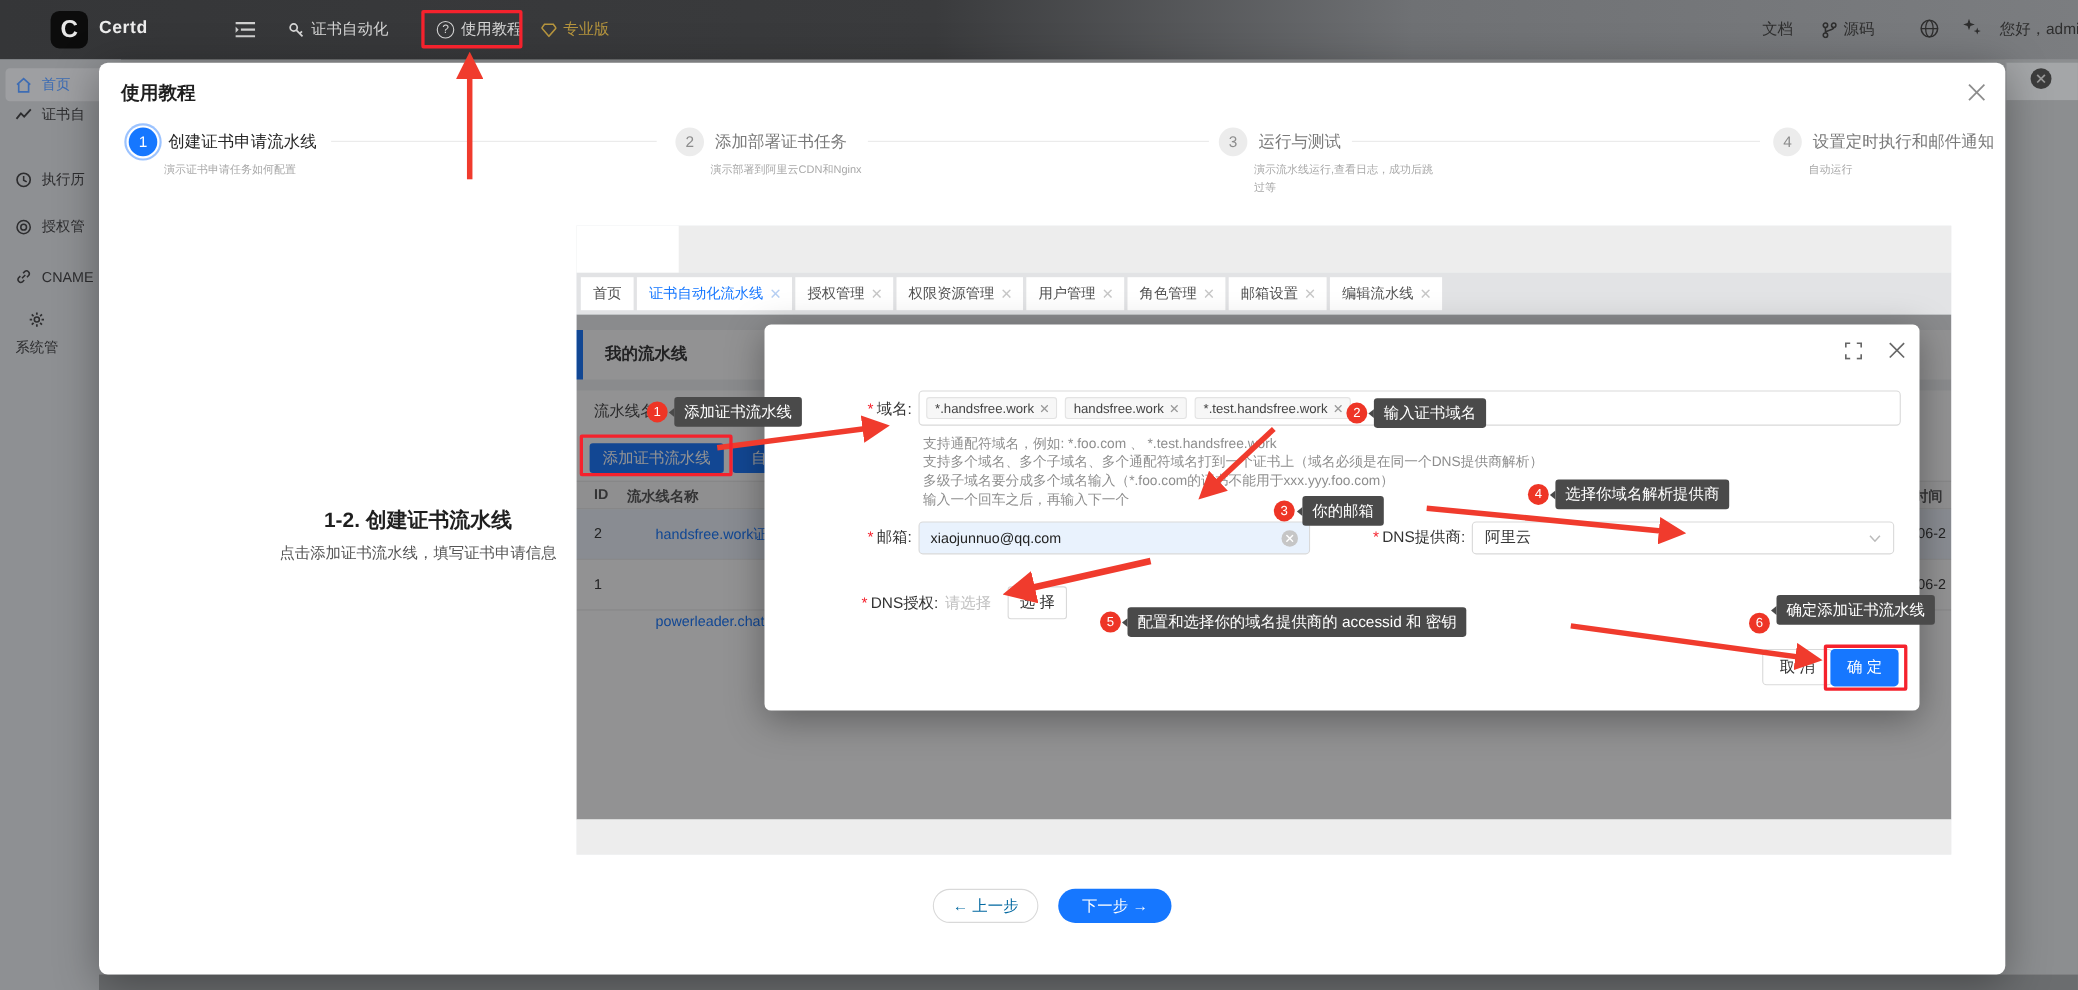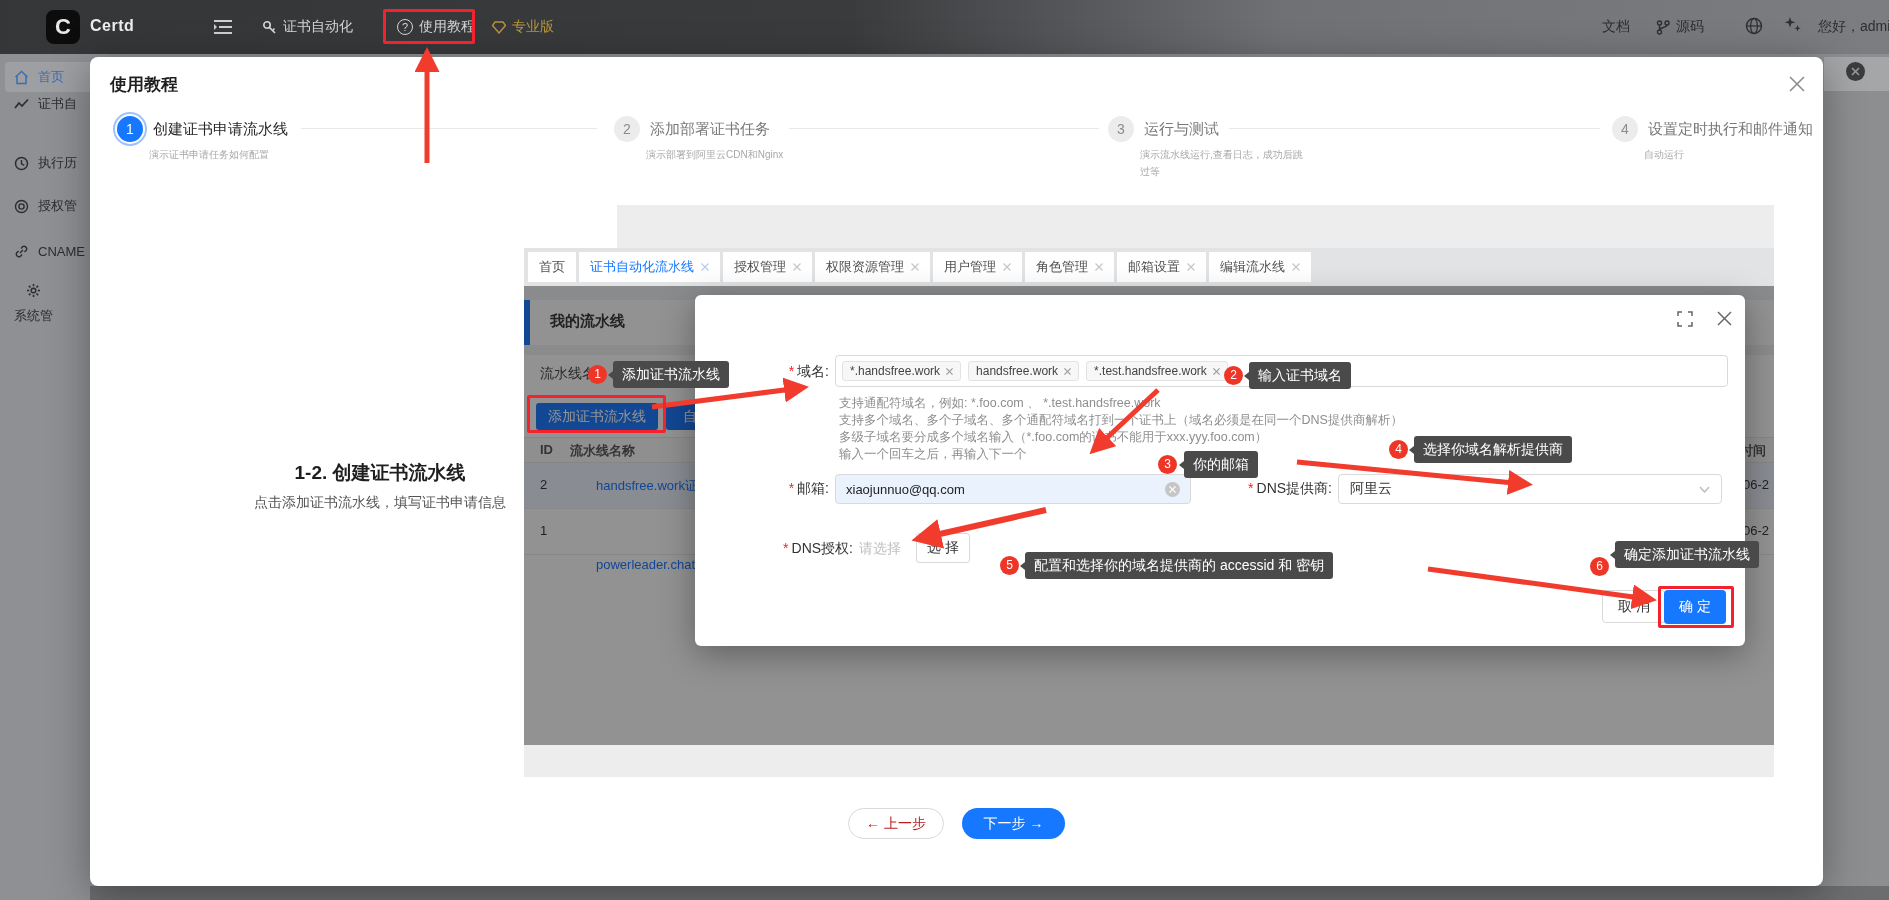--- a/index.html
+++ b/index.html
@@ -32,21 +32,21 @@
   .step-circle.current{background:#1677ff;color:#fff;box-shadow:0 0 0 2px #fff,0 0 0 4px #9cc3ff;}
   .step-circle.wait{background:#ececec;color:#8c8c8c;}
   .step-title{font-size:15px;white-space:nowrap;}
   .step-title.current{color:#262626;font-weight:500;}
   .step-title.wait{color:#797979;}
   .step-desc{font-size:10px;color:#a8a8a8;line-height:17px;width:168px;}
   .step-line{height:1px;background:#e9e9e9;top:71px;}
   .body-heading{font-size:19px;font-weight:bold;color:#1f1f1f;text-align:center;}
   .body-desc{font-size:14px;color:#555;text-align:center;}
   .nav-btn{height:31px;border-radius:16px;font-size:14px;display:flex;align-items:center;justify-content:center;white-space:nowrap;}
-  .nav-prev{border:1px solid #d9d9d9;background:#fff;color:#b91c1c;width:96px;}
+  .nav-prev{border:1px solid #d9d9d9;background:#fff;color:#0369a1;width:96px;}
   .nav-next{background:#1677ff;color:#fff;width:103px;}
 
   
   .shot{left:434px;top:148px;width:1250px;height:572px;overflow:hidden;background:#f0f2f5;}
   .shot-topstrip{left:0;top:0;width:1250px;height:43px;background:#ededed;}
   .shot-topwhite{left:0;top:0;width:93px;height:43px;background:#fff;}
   .tabbar{left:0;top:43px;width:1250px;height:38px;background:#e2e3e5;display:flex;align-items:center;padding-left:4px;gap:3px;}
   .tab{height:30px;background:#fff;display:flex;align-items:center;gap:7px;padding:0 11px;font-size:13px;color:#515151;white-space:nowrap;}
   .tab.active{color:#1677ff;}
   .tab-x{opacity:.55;}

